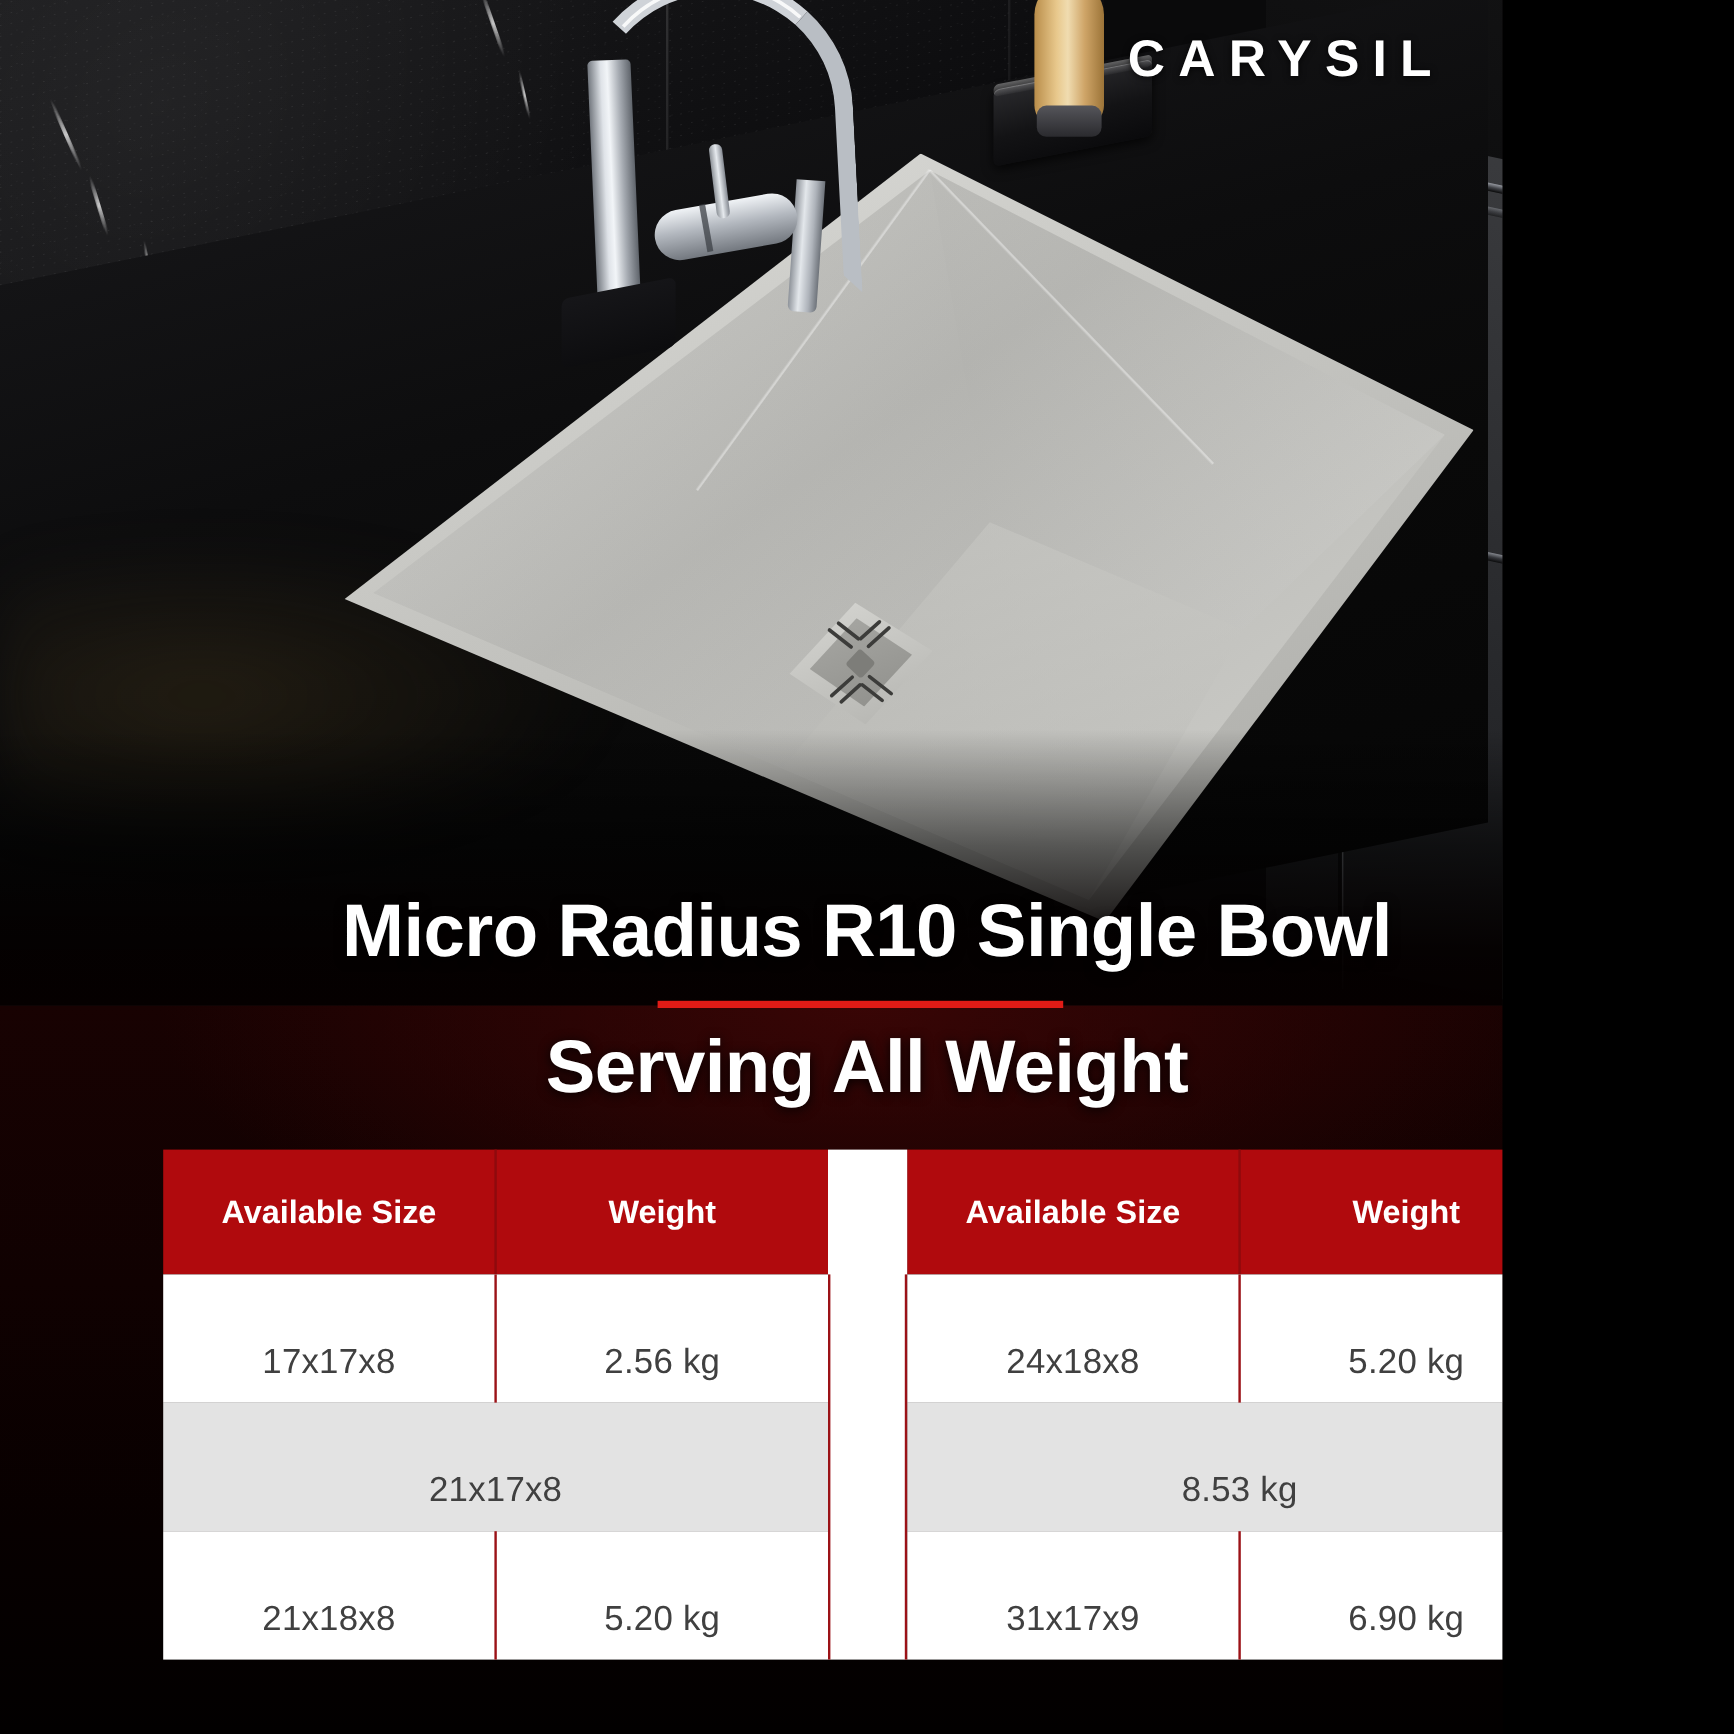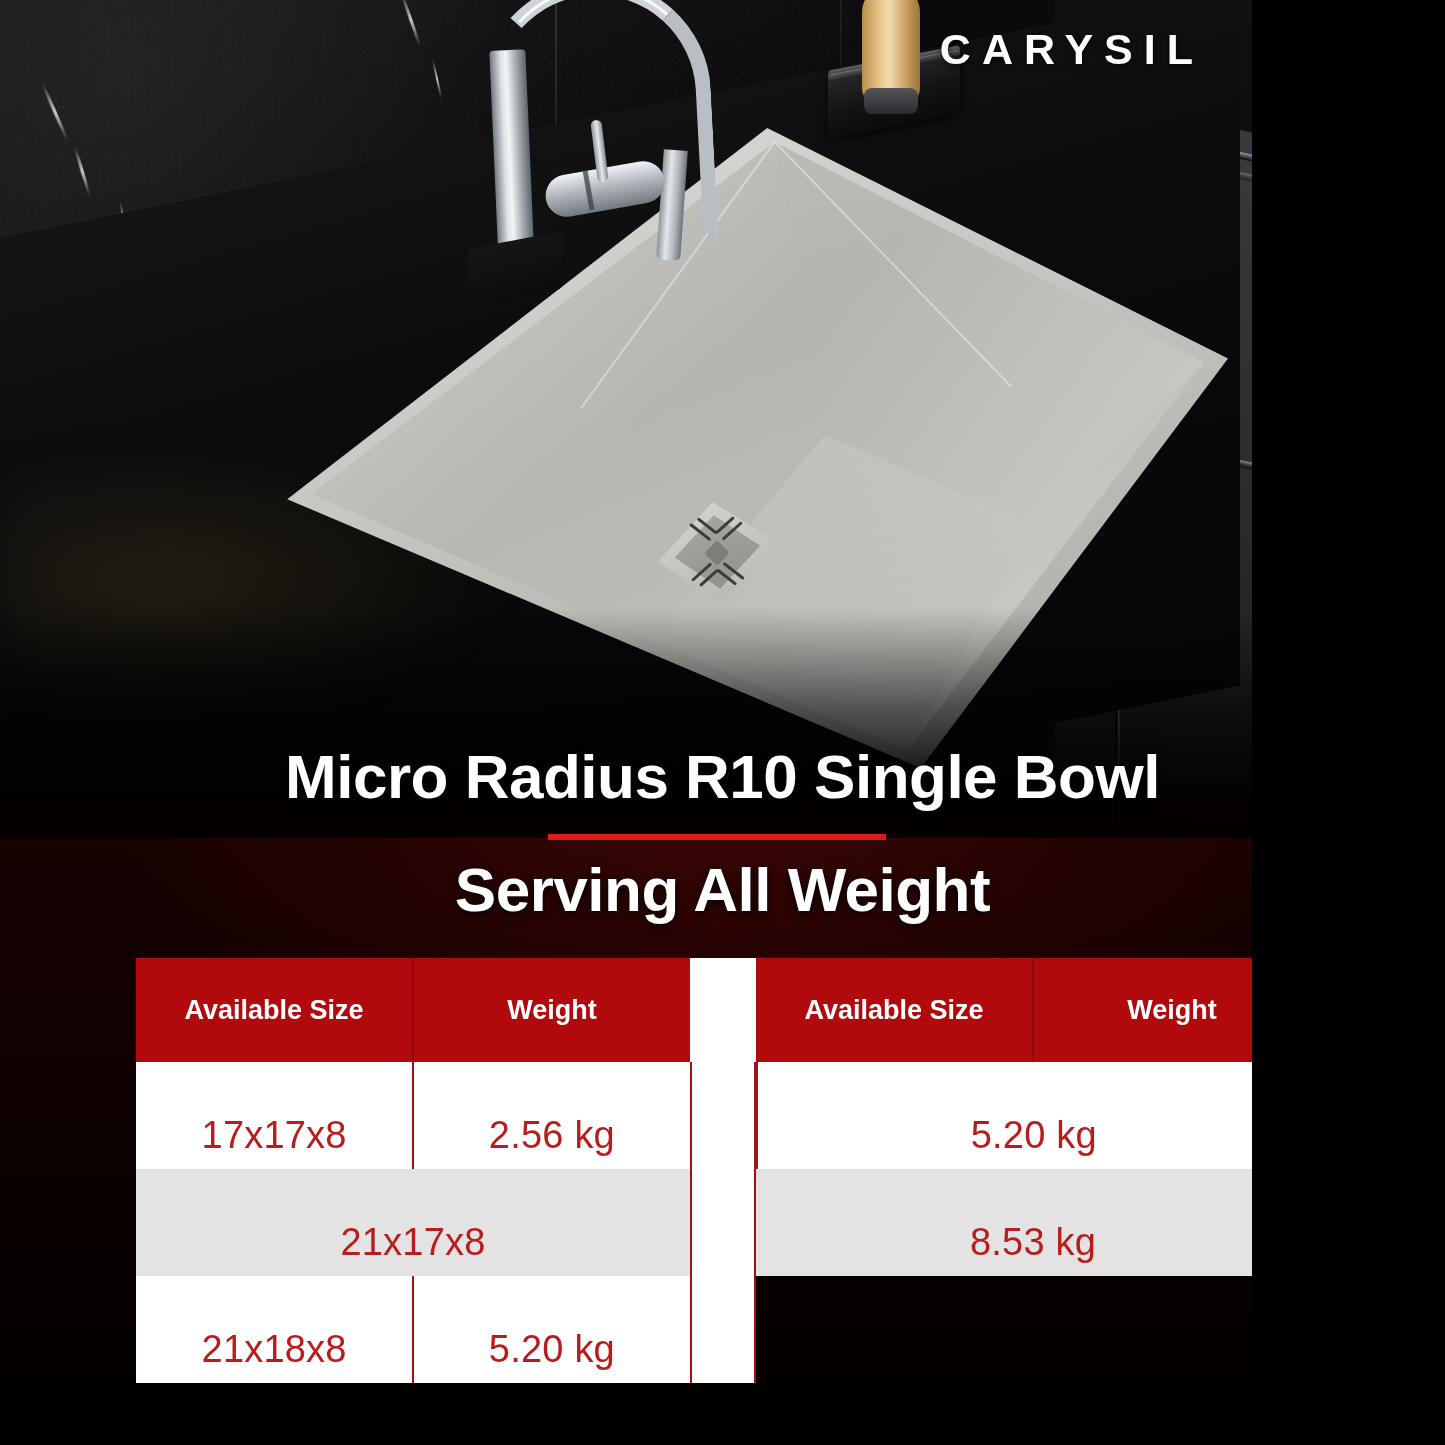--- a/index.html
+++ b/index.html
@@ -300,22 +300,22 @@
     padding:0 8px;
   }
   .th-div { width:1.6px; background:#8e0a0d; }
 
   .trow { display:flex; height:107px; }
   .trow.alt { background:#e3e3e3;flex-direction:column; }
   .trow.plain { background:#ffffff; }
   .td {
     flex:1;
     display:flex; align-items:center; justify-content:center;
-    color:#b91c1c;
-    font-size:38px;
+    color:#404040;
+    font-size:29px;
     font-weight:400;
     letter-spacing:.2px;
     margin-top:40px;
   }
   .td-div { width:1.6px; background:#9b1217; }
 </style>
 </head>
 <body>
 
 <div id="canvas">
@@ -434,23 +434,29 @@
       <div class="gap-border-r"></div>
     </div>
 
     <div class="tbl tbl-right">
       <div class="thead">
         <div class="th">Available Size</div>
         <div class="th-div"></div>
         <div class="th">Weight</div>
       </div>
       <div class="trow plain">
+        <div class="td">24x18x8</div>
         <div class="td-div"></div>
         <div class="td">5.20 kg</div>
       </div>
       <div class="trow alt">
         <div class="td-div"></div>
         <div class="td">8.53 kg</div>
+      </div>
+      <div class="trow plain">
+        <div class="td">31x17x9</div>
+        <div class="td-div"></div>
+        <div class="td">6.90 kg</div>
       </div>
     </div>
 
   </div>
 </div>
 
 </body></html>

